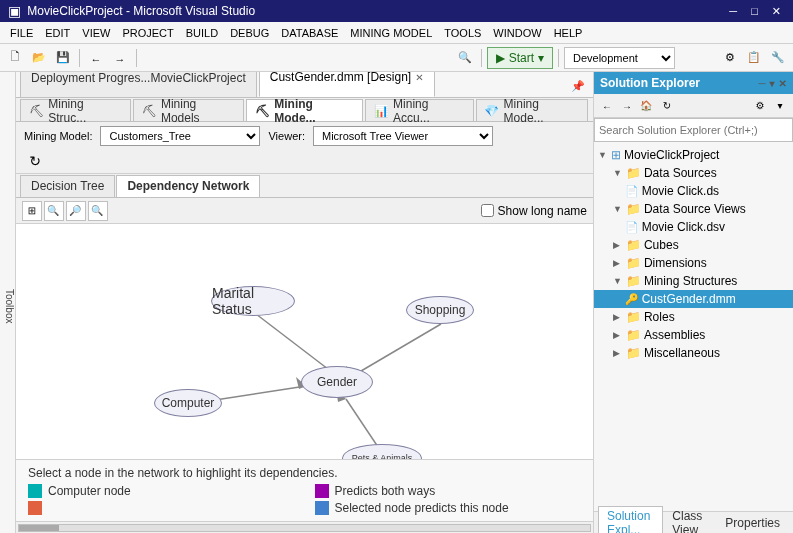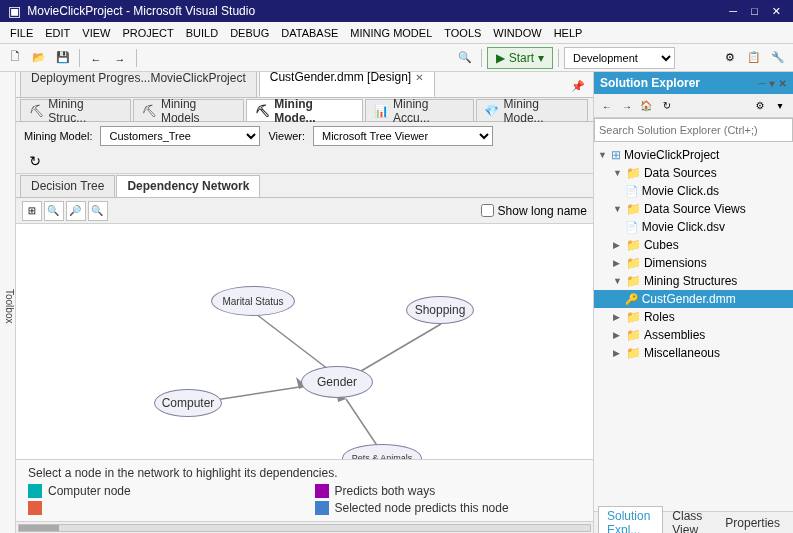--- a/index.html
+++ b/index.html
@@ -514,21 +514,21 @@
         <line x1="173" y1="180" x2="290" y2="162" stroke="#888" stroke-width="1.5"></line>
         <line x1="370" y1="235" x2="330" y2="175" stroke="#888" stroke-width="1.5"></line>
 
         <polygon points="325,155 315,145 318,158" fill="#888"></polygon>
         <polygon points="340,150 330,142 333,154" fill="#888"></polygon>
         <polygon points="290,162 280,153 283,165" fill="#888"></polygon>
         <polygon points="330,175 320,165 322,178" fill="#888"></polygon>
       </svg>
 
       <div class="node-ellipse" style="left:285px; top:142px; width:72px; height:32px;">Gender</div>
-      <div class="node-ellipse" style="left:195px; top:62px; width:84px; height:30px; font-size:10px;">Marital Status</div>
+      <div class="node-ellipse" style="left:195px; top:62px; width:84px; height:30px; font-size:14px;">Marital Status</div>
       <div class="node-ellipse" style="left:390px; top:72px; width:68px; height:28px;">Shopping</div>
       <div class="node-ellipse" style="left:138px; top:165px; width:68px; height:28px;">Computer</div>
       <div class="node-ellipse" style="left:326px; top:220px; width:80px; height:28px; font-size:9px;">Pets &amp; Animals</div>
     </div>
 
     <div class="legend">
       <div class="legend-title">Select a node in the network to highlight its dependencies.</div>
       <div class="legend-items">
         <div class="legend-item">
           <div class="legend-color" style="background:#00b0b0;"></div>

